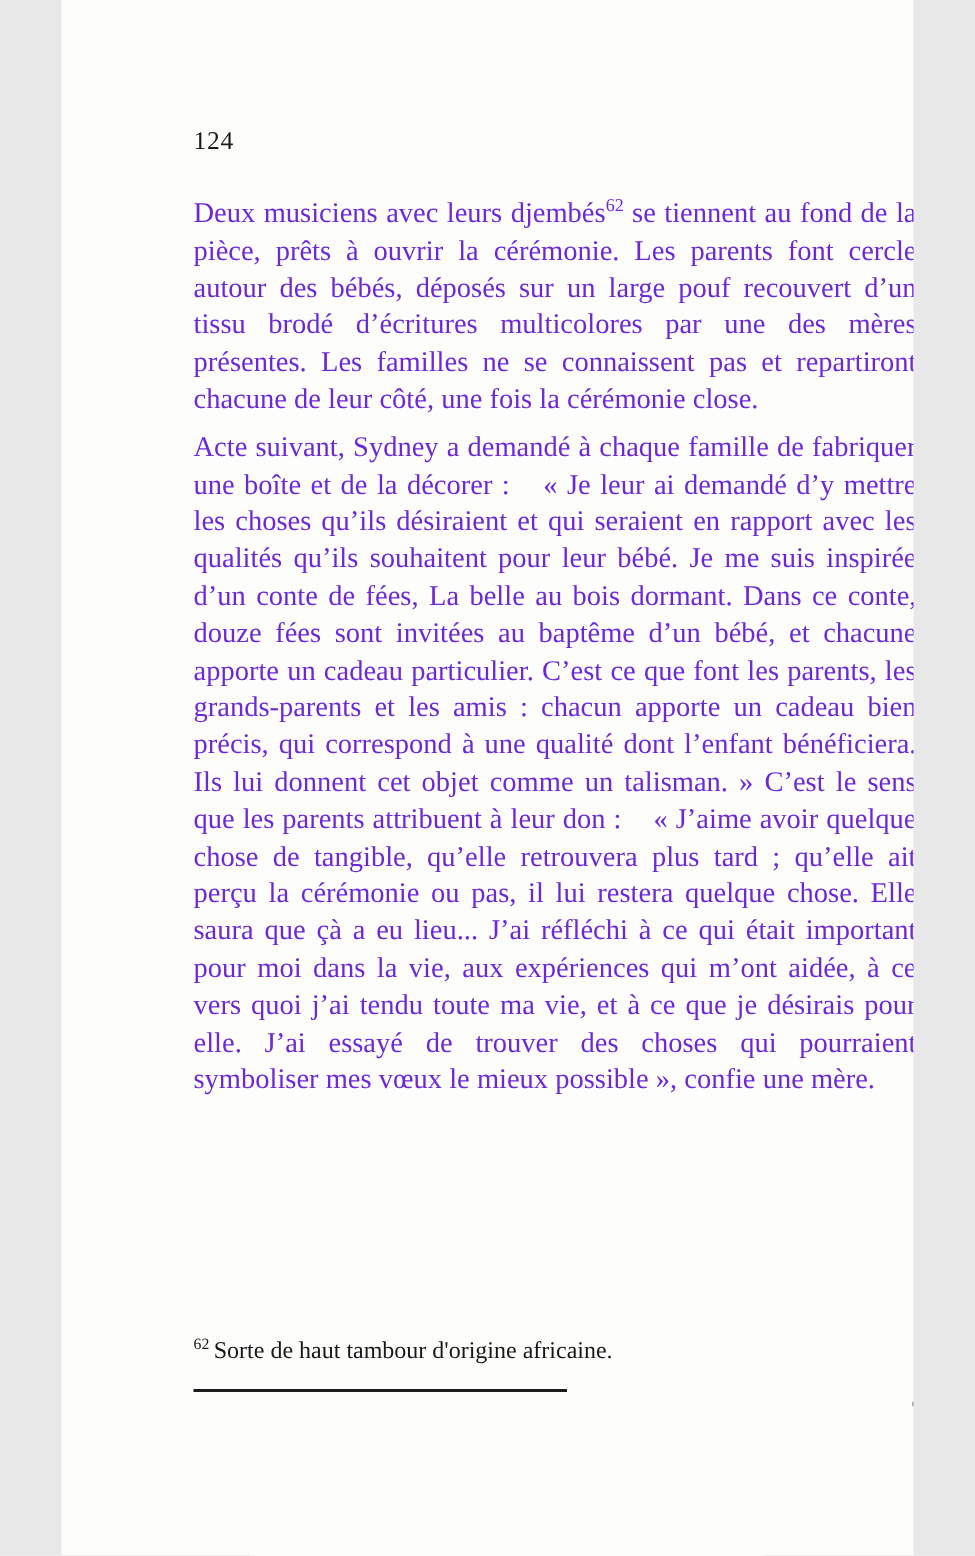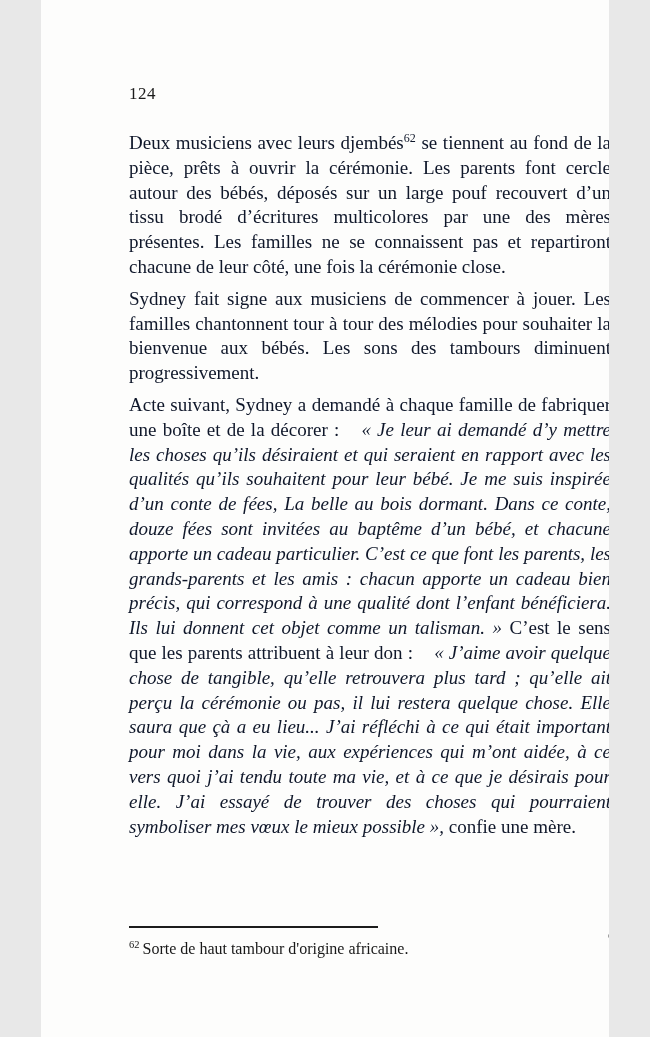--- a/index.html
+++ b/index.html
@@ -30,43 +30,42 @@
     position: absolute;
     left: 88px;
     top: 131px;
     width: 482px;
   }
   .para {
     margin: 0 0 7px 0;
     font-size: 19px;
     line-height: 24.8px;
     text-align: justify;
-    color: #0f172a;
+    color: #6d28d9;
   }
   .para .italic {
-    font-style: italic;
     margin-left: 16px;
   }
   .para sup {
     font-size: 12px;
     line-height: 0;
     vertical-align: super;
   }
   .footnote-rule {
     position: absolute;
     left: 88px;
     top: 926px;
     width: 249px;
     height: 2px;
     background: #1c1c1c;
   }
   .footnote {
     position: absolute;
     left: 88px;
-    top: 938px;
+    top: 890px;
     width: 482px;
     margin: 0;
     font-size: 16px;
     line-height: 21px;
     color: #181818;
   }
   .footnote sup {
     font-size: 10.5px;
     line-height: 0;
     vertical-align: super;
@@ -84,21 +83,20 @@
   }
 </style>
 </head>
 <body>
 
 <div class="page">
   <div class="page-number">124</div>
 
   <div class="body-text">
       <p class="para"><span>Deux musiciens avec leurs djembés</span><sup>62</sup><span> se tiennent au fond de la pièce, prêts à ouvrir la cérémonie. Les parents font cercle autour des bébés, déposés sur un large pouf recouvert d’un tissu brodé d’écritures multicolores par une des mères présentes. Les familles ne se connaissent pas et repartiront chacune de leur côté, une fois la cérémonie close.</span></p>
-      <p class="para"><span>Sydney fait signe aux musiciens de commencer à jouer. Les familles chantonnent tour à tour des mélodies pour souhaiter la bienvenue aux bébés. Les sons des tambours diminuent progressivement.</span></p>
       <p class="para"><span>Acte suivant, Sydney a demandé à chaque famille de fabriquer une boîte et de la décorer : </span><span class="italic">« Je leur ai demandé d’y mettre les choses qu’ils désiraient et qui seraient en rapport avec les qualités qu’ils souhaitent pour leur bébé. Je me suis inspirée d’un conte de fées, La belle au bois dormant. Dans ce conte, douze fées sont invitées au baptême d’un bébé, et chacune apporte un cadeau particulier. C’est ce que font les parents, les grands-parents et les amis : chacun apporte un cadeau bien précis, qui correspond à une qualité dont l’enfant bénéficiera. Ils lui donnent cet objet comme un talisman. » </span><span>C’est le sens que les parents attribuent à leur don : </span><span class="italic">« J’aime avoir quelque chose de tangible, qu’elle retrouvera plus tard ; qu’elle ait perçu la cérémonie ou pas, il lui restera quelque chose. Elle saura que çà a eu lieu... J’ai réfléchi à ce qui était important pour moi dans la vie, aux expériences qui m’ont aidée, à ce vers quoi j’ai tendu toute ma vie, et à ce que je désirais pour elle. J’ai essayé de trouver des choses qui pourraient symboliser mes vœux le mieux possible »,</span><span> confie une mère.</span></p>
     </div>
 
   <div class="footnote-rule"></div>
 
   <p class="footnote">
     <sup>62</sup><span>Sorte de haut tambour d'origine africaine.</span>
   </p>
 
   <div class="scan-dot"></div>

